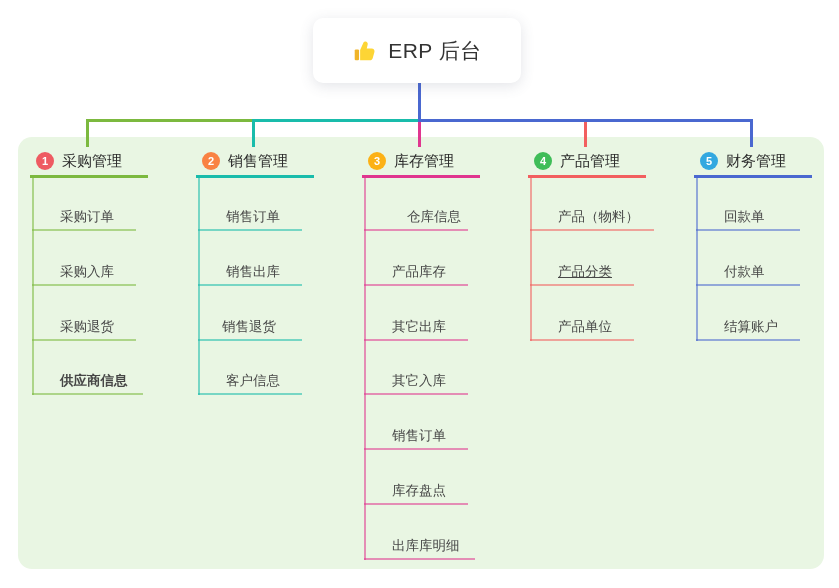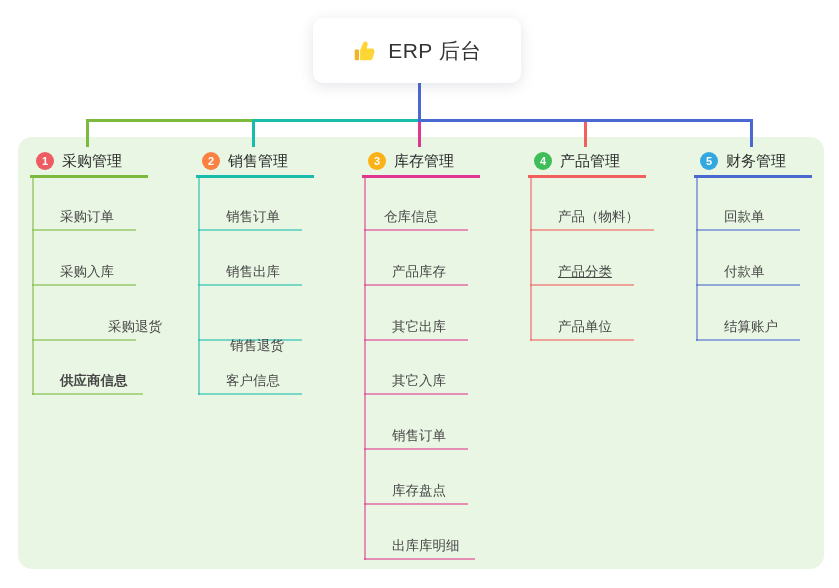--- a/index.html
+++ b/index.html
@@ -61,47 +61,47 @@
     <div class="branch-label" style="left: 36px;">
       <span class="badge" style="background: rgb(238, 91, 98);">1</span>
       <span class="branch-text">采购管理</span>
     </div>
     <div class="line" style="left: 30px; top: 175px; width: 118px; height: 3px; background: rgb(124, 185, 63);"></div>
     <div class="line" style="left: 32px; top: 178px; width: 2px; height: 217.4px; background: rgb(124, 185, 63); opacity: 0.55;"></div>
     <div class="child-label" style="left: 60px; top: 208px; text-align: center;">采购订单</div>
     <div class="line" style="left: 32px; top: 229px; width: 104px; height: 2px; background: rgb(124, 185, 63); opacity: 0.55;"></div>
     <div class="child-label" style="left: 60px; top: 263px;">采购入库</div>
     <div class="line" style="left: 32px; top: 284px; width: 104px; height: 2px; background: rgb(124, 185, 63); opacity: 0.55;"></div>
-    <div class="child-label" style="left: 60px; top: 318px; margin-left: 48px;">采购退货</div>
+    <div class="child-label" style="left: 60px; top: 318px;">采购退货</div>
     <div class="line" style="left: 32px; top: 339px; width: 104px; height: 2px; background: rgb(124, 185, 63); opacity: 0.55;"></div>
     <div class="child-label" style="left: 60px; top: 372px; font-weight: bold;">供应商信息</div>
     <div class="line" style="left: 32px; top: 393px; width: 111px; height: 2px; background: rgb(124, 185, 63); opacity: 0.55;"></div>
     <div class="line" style="left: 252px; top: 122px; width: 3px; height: 25px; background: rgb(25, 188, 171);"></div>
     <div class="branch-label" style="left: 202px;">
       <span class="badge" style="background: rgb(249, 130, 67);">2</span>
       <span class="branch-text">销售管理</span>
     </div>
     <div class="line" style="left: 196px; top: 175px; width: 118px; height: 3px; background: rgb(25, 188, 171);"></div>
     <div class="line" style="left: 198px; top: 178px; width: 2px; height: 217.4px; background: rgb(25, 188, 171); opacity: 0.55;"></div>
     <div class="child-label" style="left: 226px; top: 208px;">销售订单</div>
     <div class="line" style="left: 198px; top: 229px; width: 104px; height: 2px; background: rgb(25, 188, 171); opacity: 0.55;"></div>
     <div class="child-label" style="left: 226px; top: 263px;">销售出库</div>
     <div class="line" style="left: 198px; top: 284px; width: 104px; height: 2px; background: rgb(25, 188, 171); opacity: 0.55;"></div>
-    <div class="child-label" style="left: 230px; top: 318px; margin-top: 19px;">销售退货</div>
+    <div class="child-label" style="left: 222px; top: 318px;">销售退货</div>
     <div class="line" style="left: 198px; top: 339px; width: 104px; height: 2px; background: rgb(25, 188, 171); opacity: 0.55;"></div>
     <div class="child-label" style="left: 226px; top: 372px;">客户信息</div>
     <div class="line" style="left: 198px; top: 393px; width: 104px; height: 2px; background: rgb(25, 188, 171); opacity: 0.55;"></div>
     <div class="line" style="left: 418px; top: 122px; width: 3px; height: 25px; background: rgb(224, 54, 143);"></div>
     <div class="branch-label" style="left: 368px;">
       <span class="badge" style="background: rgb(252, 177, 22);">3</span>
       <span class="branch-text">库存管理</span>
     </div>
     <div class="line" style="left: 362px; top: 175px; width: 118px; height: 3px; background: rgb(224, 54, 143);"></div>
     <div class="line" style="left: 364px; top: 178px; width: 2px; height: 381.8px; background: rgb(224, 54, 143); opacity: 0.55;"></div>
-    <div class="child-label" style="left: 384px; top: 208px;">仓库信息</div>
+    <div class="child-label" style="left: 407px; top: 208px;">仓库信息</div>
     <div class="line" style="left: 364px; top: 229px; width: 104px; height: 2px; background: rgb(224, 54, 143); opacity: 0.55;"></div>
     <div class="child-label" style="left: 392px; top: 263px;">产品库存</div>
     <div class="line" style="left: 364px; top: 284px; width: 104px; height: 2px; background: rgb(224, 54, 143); opacity: 0.55;"></div>
     <div class="child-label" style="left: 392px; top: 318px;">其它出库</div>
     <div class="line" style="left: 364px; top: 339px; width: 104px; height: 2px; background: rgb(224, 54, 143); opacity: 0.55;"></div>
     <div class="child-label" style="left: 392px; top: 372px;">其它入库</div>
     <div class="line" style="left: 364px; top: 393px; width: 104px; height: 2px; background: rgb(224, 54, 143); opacity: 0.55;"></div>
     <div class="child-label" style="left: 392px; top: 427px;">销售订单</div>
     <div class="line" style="left: 364px; top: 448px; width: 104px; height: 2px; background: rgb(224, 54, 143); opacity: 0.55;"></div>
     <div class="child-label" style="left: 392px; top: 482px;">库存盘点</div>

